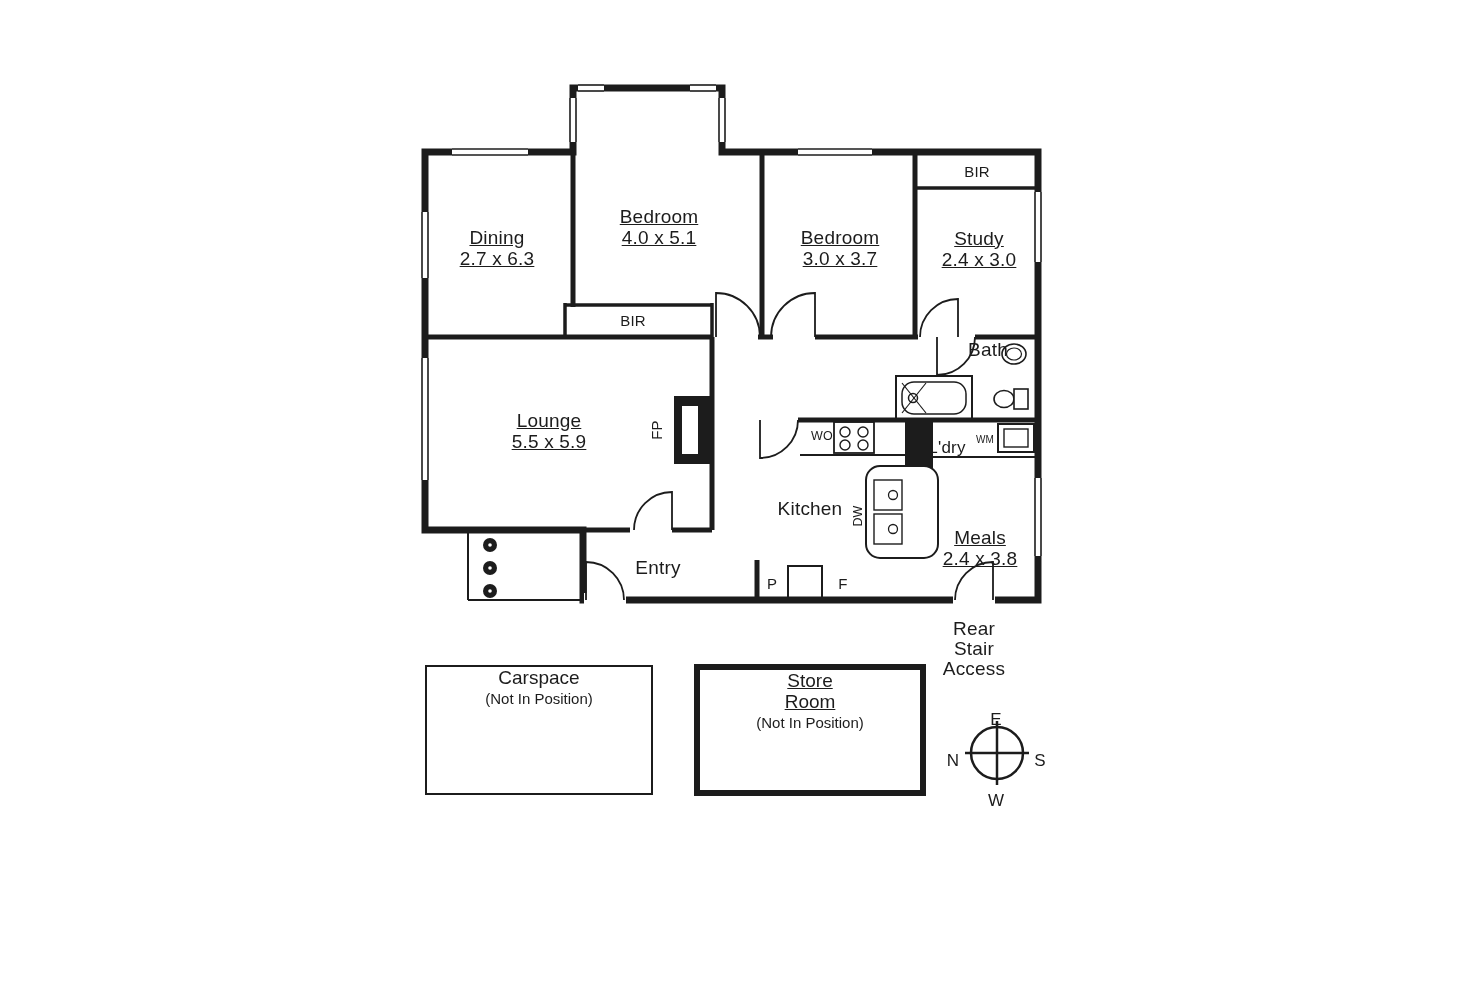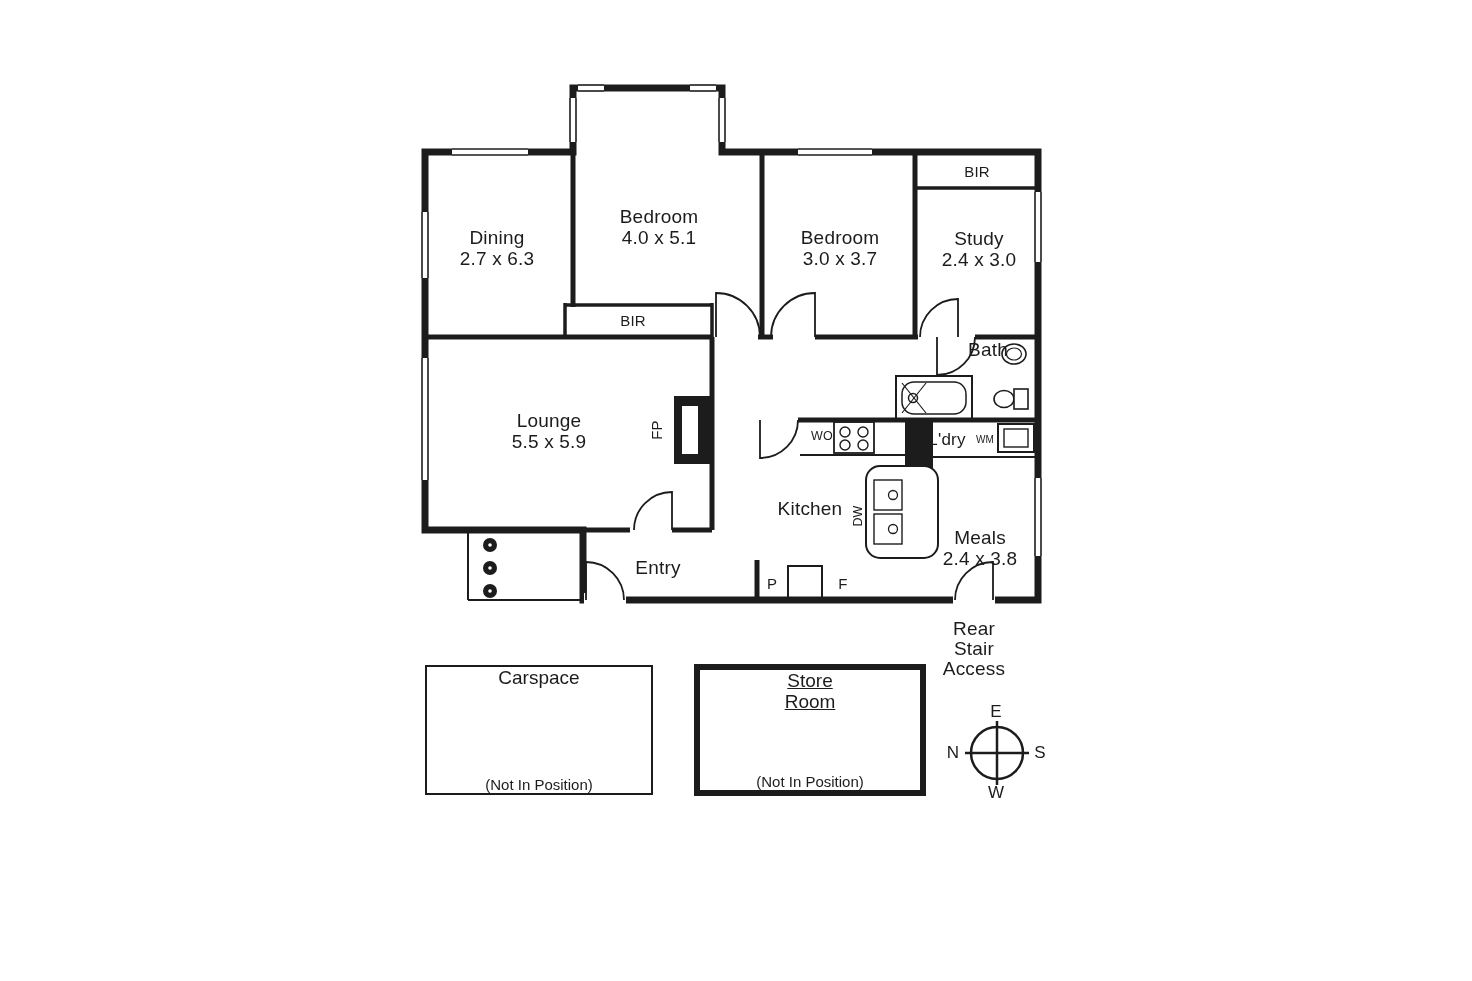--- a/index.html
+++ b/index.html
@@ -6,30 +6,30 @@
   .canvas{
     position:relative;width:1472px;height:981px;background:#ffffff;
     font-family:"Liberation Sans",sans-serif;color:#1c1c1c;overflow:hidden;
   }
   .plan-svg{position:absolute;left:0;top:0;}
   .lbl{
     position:absolute;transform:translate(-50%,-50%);
     text-align:center;font-size:19px;line-height:21px;white-space:nowrap;
     letter-spacing:.2px;
   }
-  .lbl .nm,.lbl .dm{display:block;}
+  .lbl .nm,.lbl .dm{display:block;text-decoration:underline;}
   .s15{font-size:15px;line-height:16px;}
-  .s17{font-size:17px;line-height:18px;}
+  .s17{font-size:17px;line-height:18px;margin-top:8px;}
   .s13{font-size:10px;line-height:14px;}
   .s12{font-size:12.5px;line-height:13px;}
   .rot{transform:translate(-50%,-50%) rotate(-90deg);}
   .wrap{white-space:normal;line-height:20px;margin-top:9px;}
   .outbox{
     position:absolute;display:flex;flex-direction:column;align-items:center;
-    justify-content:space-between;text-align:center;
+    justify-content:flex-start;text-align:center;
   }
   .outbox.thin{border:2px solid #1c1c1c;}
   .outbox.thick{border:6px solid #1c1c1c;}
   .outbox .nm{font-size:19px;line-height:21px;}
   .outbox .nm.wrapname{width:70px;text-decoration:underline;}
   .outbox .note{font-size:15px;line-height:17px;margin-top:2px;}
 </style>
 </head>
 <body>
 

